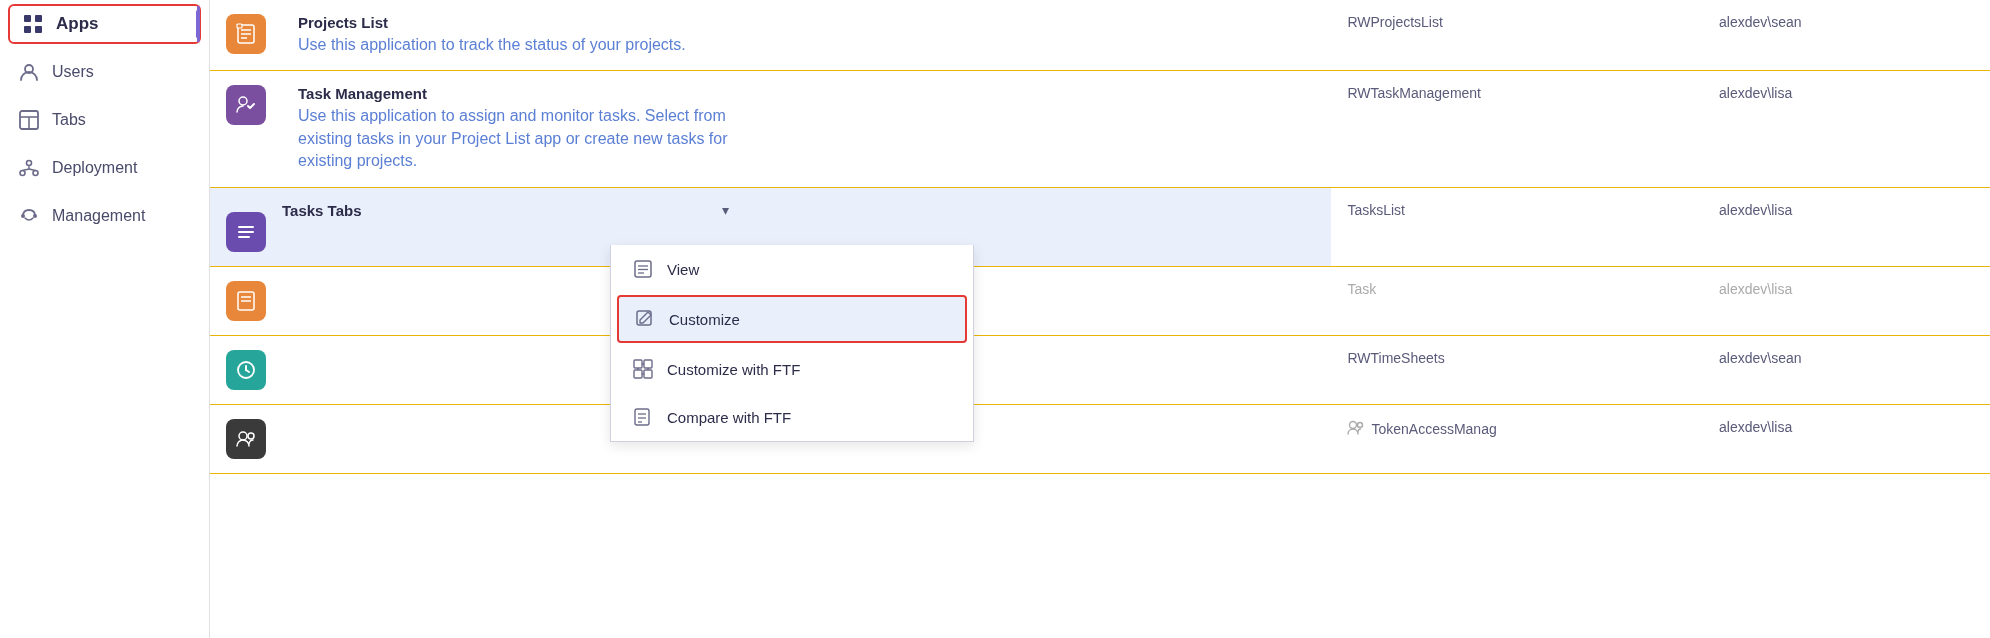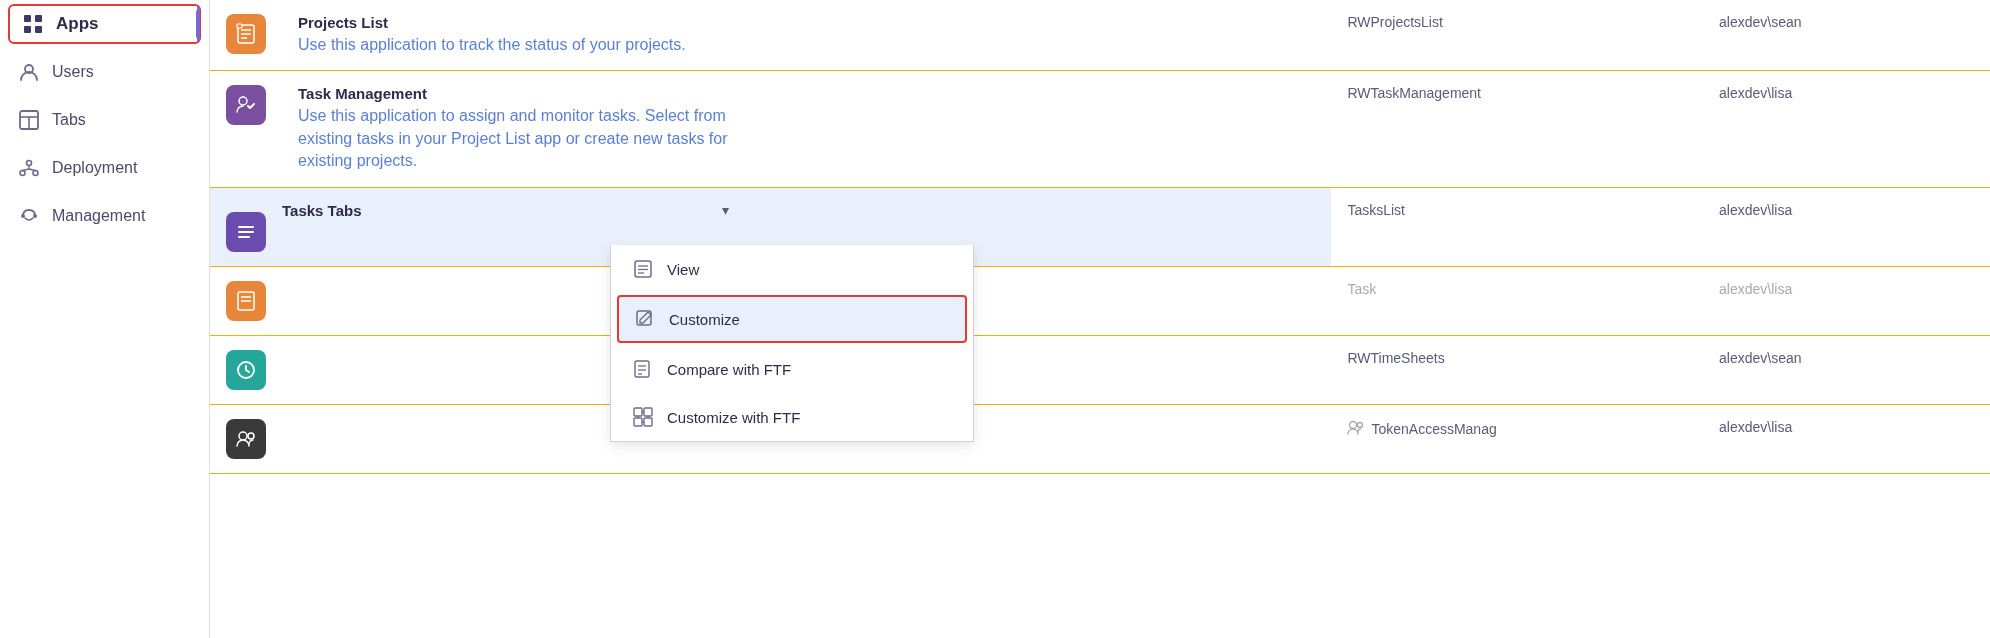--- a/index.html
+++ b/index.html
@@ -368,43 +368,43 @@
     </div>
 
     <div class="dropdown-menu-item highlighted">
       <span class="menu-icon">
         <svg width="20" height="20" viewBox="0 0 20 20" fill="none">
           <rect x="2" y="2" width="14" height="14" rx="2" stroke="#6c6c8a" stroke-width="1.5" fill="none"></rect>
           <path d="M13 3l3 3-8 8H5v-3L13 3z" stroke="#6c6c8a" stroke-width="1.4" fill="none" stroke-linejoin="round"></path>
         </svg>
       </span>
       <span>Customize</span>
-    </div>
-
-    <div class="dropdown-menu-item">
-      <span class="menu-icon">
-        <svg width="20" height="20" viewBox="0 0 20 20" fill="none">
-          <rect x="2" y="2" width="14" height="16" rx="2" stroke="#6c6c8a" stroke-width="1.4" fill="none"></rect>
-          <line x1="5" y1="7" x2="13" y2="7" stroke="#6c6c8a" stroke-width="1.3"></line>
-          <line x1="5" y1="11" x2="13" y2="11" stroke="#6c6c8a" stroke-width="1.3"></line>
-          <line x1="5" y1="15" x2="9" y2="15" stroke="#6c6c8a" stroke-width="1.3"></line>
-        </svg>
-      </span>
-      <span>Compare with FTF</span>
     </div>
 
     <div class="dropdown-menu-item">
       <span class="menu-icon">
         <svg width="20" height="20" viewBox="0 0 20 20" fill="none">
           <rect x="1" y="1" width="8" height="8" rx="1" stroke="#6c6c8a" stroke-width="1.4" fill="none"></rect>
           <rect x="11" y="1" width="8" height="8" rx="1" stroke="#6c6c8a" stroke-width="1.4" fill="none"></rect>
           <rect x="1" y="11" width="8" height="8" rx="1" stroke="#6c6c8a" stroke-width="1.4" fill="none"></rect>
           <rect x="11" y="11" width="8" height="8" rx="1" stroke="#6c6c8a" stroke-width="1.4" fill="none"></rect>
           <line x1="9" y1="5" x2="11" y2="5" stroke="#6c6c8a" stroke-width="1.4"></line>
           <line x1="5" y1="9" x2="5" y2="11" stroke="#6c6c8a" stroke-width="1.4"></line>
           <line x1="15" y1="9" x2="15" y2="11" stroke="#6c6c8a" stroke-width="1.4"></line>
           <line x1="9" y1="15" x2="11" y2="15" stroke="#6c6c8a" stroke-width="1.4"></line>
         </svg>
       </span>
       <span>Customize with FTF</span>
     </div>
+
+    <div class="dropdown-menu-item">
+      <span class="menu-icon">
+        <svg width="20" height="20" viewBox="0 0 20 20" fill="none">
+          <rect x="2" y="2" width="14" height="16" rx="2" stroke="#6c6c8a" stroke-width="1.4" fill="none"></rect>
+          <line x1="5" y1="7" x2="13" y2="7" stroke="#6c6c8a" stroke-width="1.3"></line>
+          <line x1="5" y1="11" x2="13" y2="11" stroke="#6c6c8a" stroke-width="1.3"></line>
+          <line x1="5" y1="15" x2="9" y2="15" stroke="#6c6c8a" stroke-width="1.3"></line>
+        </svg>
+      </span>
+      <span>Compare with FTF</span>
+    </div>
   </div>
 </div>
 
 </body></html>

